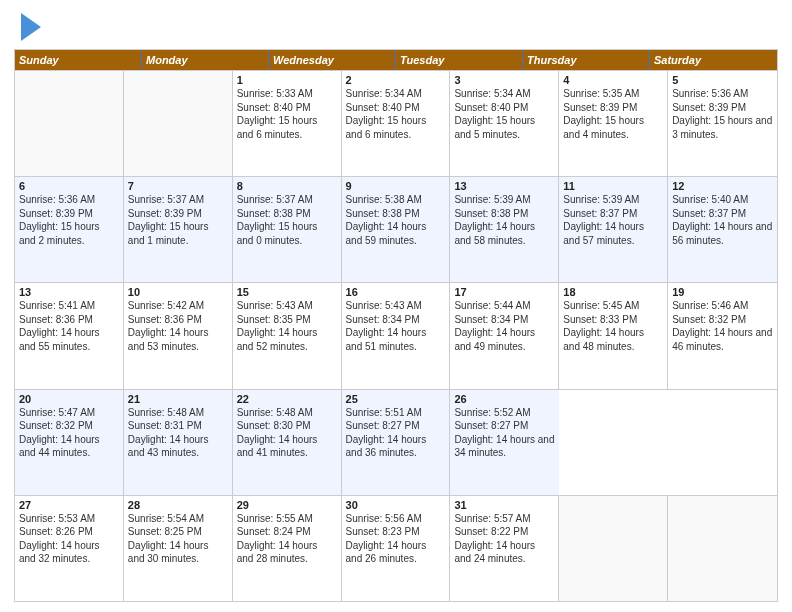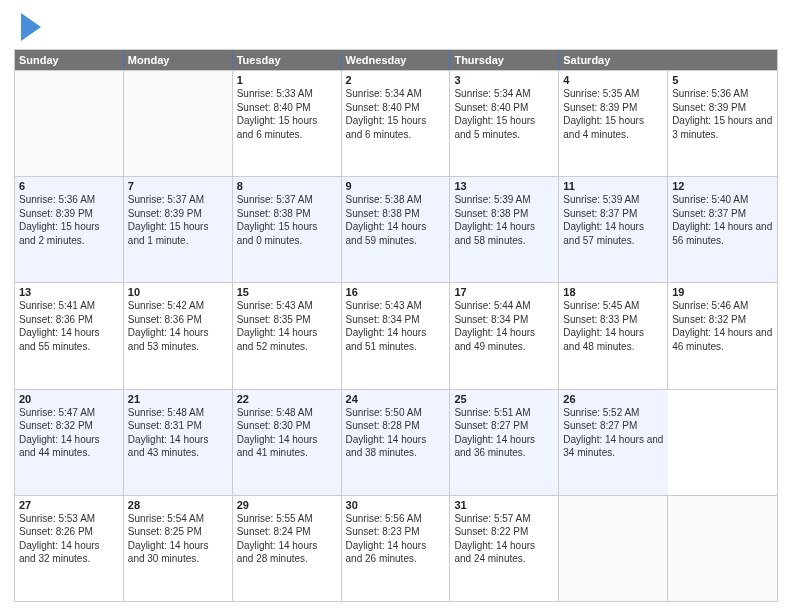--- a/index.html
+++ b/index.html
@@ -41,22 +41,23 @@
       color: #444;
     }
     .calendar {
       flex: 1;
       display: flex;
       flex-direction: column;
       border: 1px solid #ccc;
     }
     .cal-header {
       display: grid;
-      grid-template-columns: repeat(7, 1fr);
-      background: #737373;
+      grid-template-columns: repeat(6, 1fr);
+      background: #a16207;
+      font-style: italic;
     }
     .cal-header-cell {
       color: #fff;
       font-size: 11px;
       font-weight: bold;
       padding: 4px 4px;
       text-align: left;
       border-right: 1px solid #4472c4;
     }
     .cal-header-cell:last-child { border-right: none; }
@@ -110,22 +111,22 @@
     <div class="title-block">
       <div class="month-year"></div>
       <div class="location"></div>
     </div>
   </div>
 
   <div class="calendar">
     <div class="cal-header">
     <div class="cal-header-cell">Sunday</div>
         <div class="cal-header-cell">Monday</div>
+        <div class="cal-header-cell">Wednesday</div>
         <div class="cal-header-cell">Tuesday</div>
-        <div class="cal-header-cell">Wednesday</div>
         <div class="cal-header-cell">Thursday</div>
         <div class="cal-header-cell">Saturday</div>
       </div>
     <div class="cal-body">
     <div class="cal-row">
           <div class="cal-cell empty"></div>
           <div class="cal-cell empty"></div>
           <div class="cal-cell">
             <span class="day-num">1</span>
             <div class="day-info">Sunrise: 5:33 AM<br>Sunset: 8:40 PM<br>Daylight: 15 hours and 6 minutes.</div>
@@ -214,24 +215,20 @@
           </div>
           <div class="cal-cell alt-row">
             <span class="day-num">21</span>
             <div class="day-info">Sunrise: 5:48 AM<br>Sunset: 8:31 PM<br>Daylight: 14 hours and 43 minutes.</div>
           </div>
           <div class="cal-cell alt-row">
             <span class="day-num">22</span>
             <div class="day-info">Sunrise: 5:48 AM<br>Sunset: 8:30 PM<br>Daylight: 14 hours and 41 minutes.</div>
           </div>
           <div class="cal-cell alt-row">
-            <span class="day-num">24</span>
-            <div class="day-info">Sunrise: 5:50 AM<br>Sunset: 8:28 PM<br>Daylight: 14 hours and 38 minutes.</div>
-          </div>
-          <div class="cal-cell alt-row">
             <span class="day-num">25</span>
             <div class="day-info">Sunrise: 5:51 AM<br>Sunset: 8:27 PM<br>Daylight: 14 hours and 36 minutes.</div>
           </div>
           <div class="cal-cell alt-row">
             <span class="day-num">26</span>
             <div class="day-info">Sunrise: 5:52 AM<br>Sunset: 8:27 PM<br>Daylight: 14 hours and 34 minutes.</div>
           </div>
         </div>
         <div class="cal-row">
           <div class="cal-cell">

